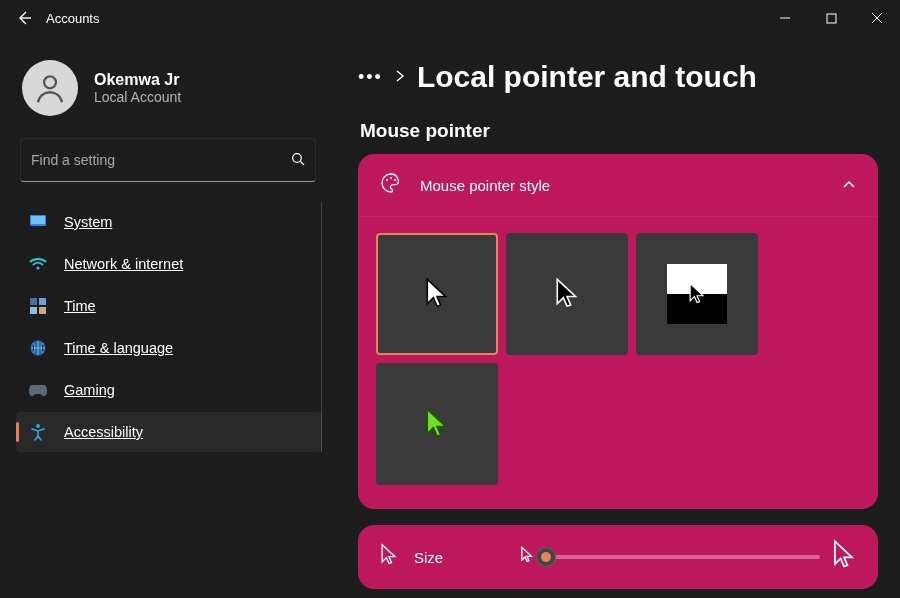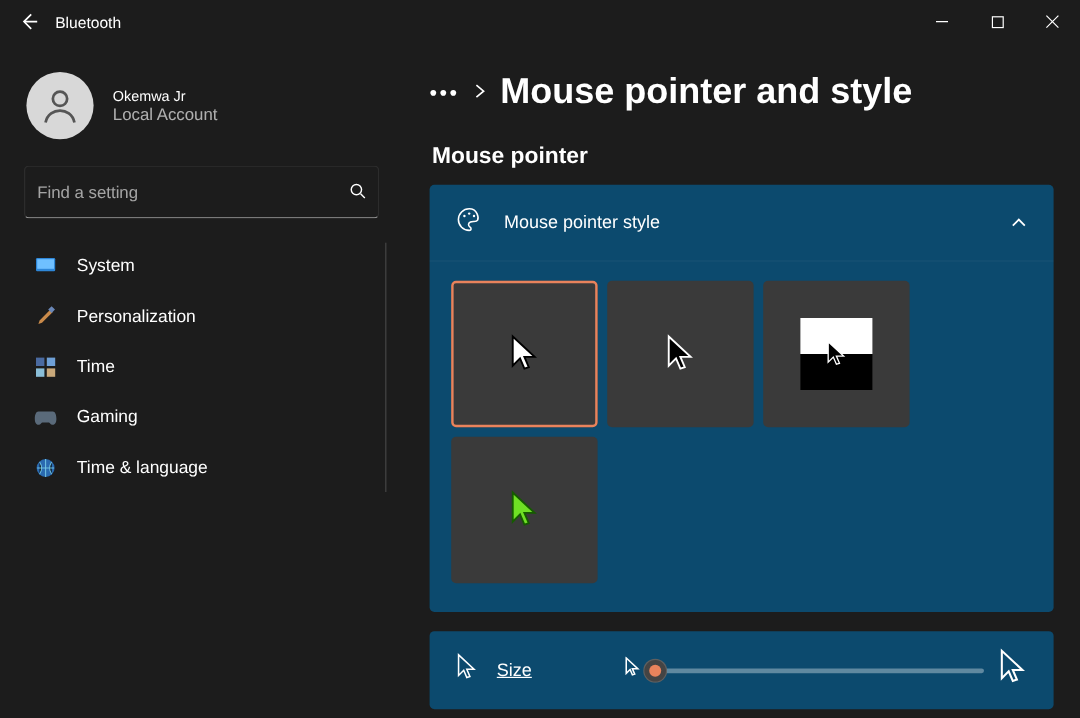--- a/index.html
+++ b/index.html
@@ -72,21 +72,21 @@
   .avatar {
     width: 56px;
     height: 56px;
     border-radius: 50%;
     background: #d8d8d8;
     display: flex;
     align-items: center;
     justify-content: center;
   }
   .avatar svg { width: 34px; height: 34px; }
-  .profile-name { font-size: 12px; font-weight: 400; }
+  .profile-name { font-size: 16px; font-weight: 700; }
   .profile-sub { font-size: 14px; color: rgba(255,255,255,0.65); }
   
   .searchbox {
     height: 44px;
     border: 1px solid rgba(255,255,255,0.08);
     border-bottom: 1px solid rgba(255,255,255,0.55);
     border-radius: 4px;
     display: flex;
     align-items: center;
     padding: 0 10px;
@@ -122,20 +122,21 @@
   .nav-item {
     display: flex;
     align-items: center;
     gap: 16px;
     height: 40px;
     border-radius: 4px;
     padding: 0 12px;
     font-size: 14.5px;
     cursor: default;
     position: relative;
+    text-decoration: underline;
   }
   .nav-item.active { background: rgba(255,255,255,0.06); }
   .nav-item.active::before {
     content: "";
     position: absolute;
     left: 0;
     top: 10px;
     bottom: 10px;
     width: 3px;
     border-radius: 2px;
@@ -161,22 +162,22 @@
     font-size: 30px;
     font-weight: 600;
   }
   .section-header {
     font-size: 19px;
     font-weight: 600;
     margin: 26px 0 12px 2px;
   }
   
   .card {
-    background: #0c4a6e;
-    border-radius: 4px;
+    background: #be185d;
+    border-radius: 16px;
   }
   .expander-head {
     display: flex;
     align-items: center;
     gap: 18px;
     padding: 18px 22px;
     border-bottom: 1px solid rgba(255,255,255,0.06);
   }
   .expander-head .label { font-size: 15px; flex: 1; }
   .chev-up { font-size: 14px; color: rgba(255,255,255,0.85); }
@@ -207,21 +208,21 @@
     position: relative;
   }
   
   .size-card {
     margin-top: 16px;
     display: flex;
     align-items: center;
     gap: 16px;
     padding: 14px 22px;
   }
-  .size-card .label { font-size: 15px; flex: 0 0 90px; text-decoration: underline; }
+  .size-card .label { font-size: 15px; flex: 0 0 90px; }
   .slider-wrap {
     flex: 1;
     display: flex;
     align-items: center;
     gap: 12px;
   }
   .slider-track {
     flex: 1;
     height: 4px;
     background: rgba(255,255,255,0.35);
@@ -260,21 +261,21 @@
 </head>
 <body>
 
 <div class="titlebar">
   <div class="back-btn">
     <svg width="16" height="16" viewBox="0 0 16 16">
       <path d="M10 2 L4 8 L10 14" stroke="#fff" stroke-width="1.4" fill="none"></path>
       <path d="M4 8 H15" stroke="#fff" stroke-width="1.4"></path>
     </svg>
   </div>
-  <div class="title">Bluetooth</div>
+  <div class="title">Accounts</div>
   <div class="win-controls">
     <div class="wc">
       <svg width="12" height="12">
           <path d="M1 6 H11" stroke="#fff" stroke-width="1"></path>
         </svg>
     </div>
     <div class="wc">
       <svg width="11" height="11">
           <rect x="1" y="1" width="9" height="9" stroke="#fff" stroke-width="1" fill="none"></rect>
         </svg>
@@ -319,66 +320,76 @@
           <svg width="20" height="20" viewBox="0 0 20 20">
               <rect x="2" y="3" width="16" height="11" rx="1" fill="#2e87d8"></rect>
               <rect x="3" y="4" width="14" height="8" fill="#6fc0ff"></rect>
             </svg>
         </span>
         <span>System</span>
       </div>
       <div class="nav-item">
         <span class="nav-icon">
           <svg width="20" height="20" viewBox="0 0 20 20">
-              <path d="M4 16l3-1 9-9-2-2-9 9z" fill="#c98a4a"></path>
-              <rect x="13" y="2" width="4" height="4" transform="rotate(45 15 4)" fill="#6a87b7"></rect>
-            </svg>
-        </span>
-        <span>Personalization</span>
+              <path d="M2 8c4-4 12-4 16 0" stroke="#33c0d6" stroke-width="2" fill="none"></path>
+              <path d="M5 11c3-3 7-3 10 0" stroke="#33c0d6" stroke-width="2" fill="none"></path>
+              <circle cx="10" cy="14" r="1.6" fill="#33c0d6"></circle>
+            </svg>
+        </span>
+        <span>Network &amp; internet</span>
       </div>
       <div class="nav-item">
         <span class="nav-icon">
           <svg width="18" height="18" viewBox="0 0 18 18">
               <rect x="1" y="1" width="7" height="7" fill="#4a6aa0"></rect>
               <rect x="10" y="1" width="7" height="7" fill="#6fa0d6"></rect>
               <rect x="1" y="10" width="7" height="7" fill="#8abed8"></rect>
               <rect x="10" y="10" width="7" height="7" fill="#c9a87a"></rect>
             </svg>
         </span>
         <span>Time</span>
       </div>
       <div class="nav-item">
         <span class="nav-icon">
-          <svg width="20" height="18" viewBox="0 0 20 18">
-              <path d="M4 4h12c2 0 3 3 3 6s-1 5-3 5c-2 0-2-2-4-2h-4c-2 0-2 2-4 2s-3-2-3-5 1-6 3-6z" fill="#5a6a7a"></path>
-            </svg>
-        </span>
-        <span>Gaming</span>
-      </div>
-      <div class="nav-item">
-        <span class="nav-icon">
           <svg width="18" height="18" viewBox="0 0 18 18">
               <circle cx="9" cy="9" r="7.5" fill="#2a6ab0"></circle>
               <path d="M2 9h14M9 1.5v15M4 4c2 3 2 7 0 10M14 4c-2 3-2 7 0 10" stroke="#6fc0e0" stroke-width="0.9"></path>
             </svg>
         </span>
         <span>Time &amp; language</span>
+      </div>
+      <div class="nav-item">
+        <span class="nav-icon">
+          <svg width="20" height="18" viewBox="0 0 20 18">
+              <path d="M4 4h12c2 0 3 3 3 6s-1 5-3 5c-2 0-2-2-4-2h-4c-2 0-2 2-4 2s-3-2-3-5 1-6 3-6z" fill="#5a6a7a"></path>
+            </svg>
+        </span>
+        <span>Gaming</span>
+      </div>
+      <div class="nav-item active">
+        <span class="nav-icon">
+          <svg width="18" height="18" viewBox="0 0 18 18">
+              <circle cx="9" cy="3" r="2" fill="#2fa8d8"></circle>
+              <path d="M3 6l6 2 6-2M9 8v5l-3 4M9 13l3 4" stroke="#2fa8d8" stroke-width="1.6" fill="none" stroke-linecap="round"></path>
+            </svg>
+        </span>
+        <span>Accessibility</span>
       </div>
     </div>
   </div>
 
   <div class="content">
     <div class="bc-row">
       <span class="bc-ell">•••</span>
       <span class="bc-chev">
         <svg width="10" height="12" viewBox="0 0 10 12">
             <path d="M2 1l6 5-6 5" stroke="#fff" stroke-width="1.4" fill="none"></path>
           </svg>
       </span>
-      <div class="page-title">Mouse pointer and style</div>
+      <div class="page-title">Local pointer and touch</div>
     </div>
 
     <div class="section-header">Mouse pointer</div>
 
     <div class="card">
       <div class="expander-head">
         <span>
           <svg width="22" height="22" viewBox="0 0 22 22">
               <path d="M11 2a9 9 0 100 18c2 0 2-2 .5-3S10 14 12 13s5 .5 6-1.5S18 2 11 2z" fill="none" stroke="#fff" stroke-width="1.3"></path>
               <circle cx="7" cy="8" r="1" fill="#fff"></circle>

